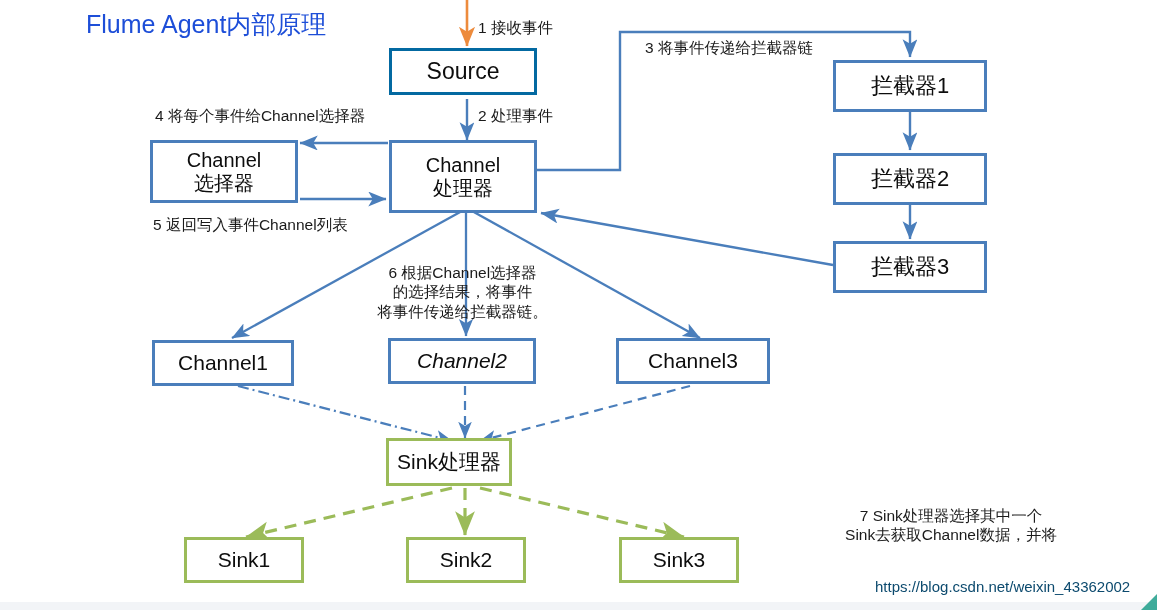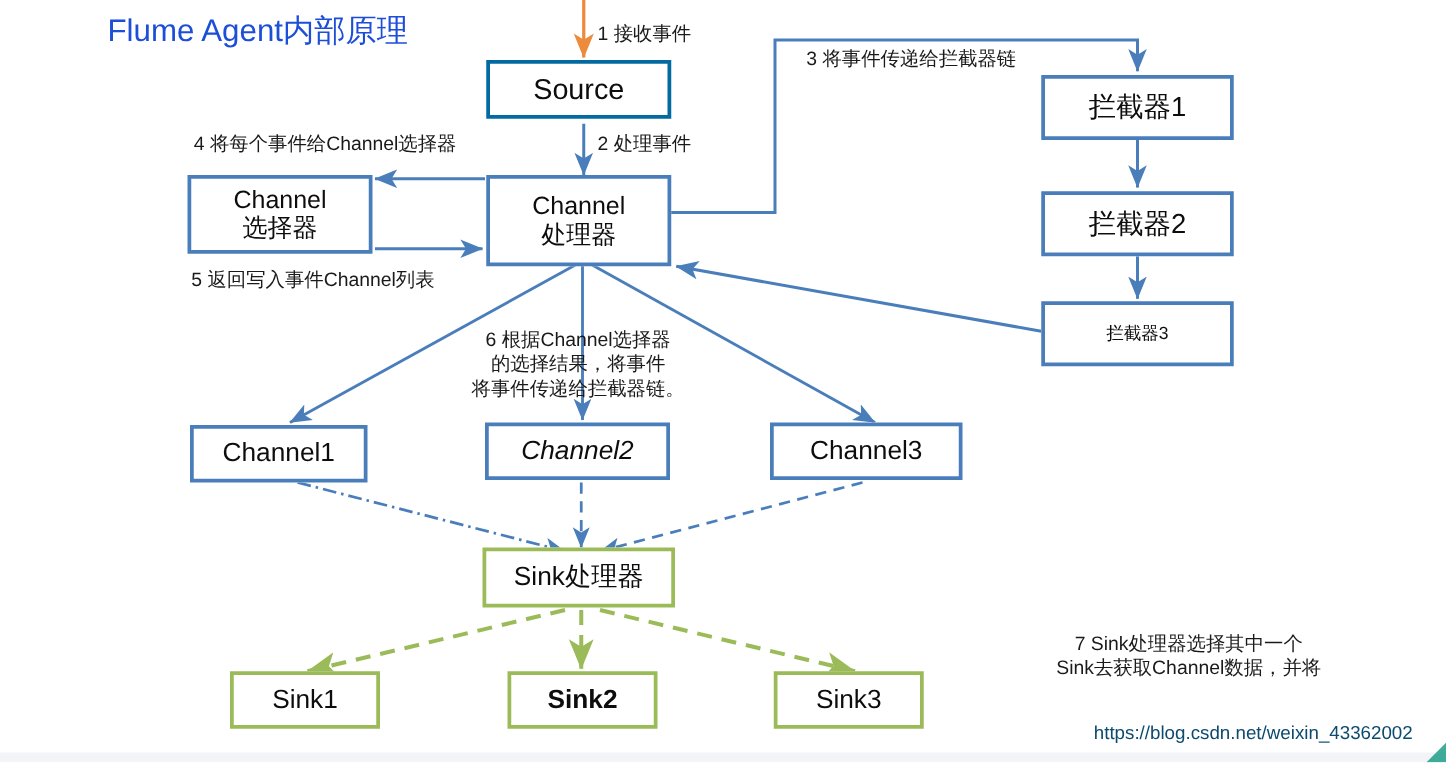--- a/index.html
+++ b/index.html
@@ -152,42 +152,42 @@
     <span class="lbl">Channel</span>
     <span class="lbl">处理器</span>
   </div>
 
   <div class="node blue" style="left:833px; top:60px; width:154px; height:52px; font-size:22px;">
     <span class="lbl">拦截器1</span>
   </div>
   <div class="node blue" style="left:833px; top:153px; width:154px; height:52px; font-size:22px;">
     <span class="lbl">拦截器2</span>
   </div>
-  <div class="node blue" style="left:833px; top:241px; width:154px; height:52px; font-size:14px;align-items:center;">
+  <div class="node blue" style="left:833px; top:241px; width:154px; height:52px; font-size:22px;align-items:center;">
     <span class="lbl">拦截器3</span>
   </div>
 
   <div class="node blue" style="left:152px; top:340px; width:142px; height:46px; font-size:21px;">
     <span class="lbl">Channel1</span>
   </div>
   <div class="node blue" style="left:388px; top:338px; width:148px; height:46px; font-size:21px;font-style:italic;">
     <span class="lbl">Channel2</span>
   </div>
   <div class="node blue" style="left:616px; top:338px; width:154px; height:46px; font-size:21px;">
     <span class="lbl">Channel3</span>
   </div>
 
-  <div class="node green" style="left:386px; top:438px; width:154px; height:48px; font-size:21px;">
+  <div class="node green" style="left:386px; top:438px; width:126px; height:48px; font-size:21px;">
     <span class="lbl">Sink处理器</span>
   </div>
 
   <div class="node green" style="left:184px; top:537px; width:120px; height:46px; font-size:21px;">
     <span class="lbl">Sink1</span>
   </div>
-  <div class="node green" style="left:406px; top:537px; width:120px; height:46px; font-size:21px;font-weight:bold;">
+  <div class="node green" style="left:406px; top:537px; width:120px; height:46px; font-size:21px;">
     <span class="lbl">Sink2</span>
   </div>
   <div class="node green" style="left:619px; top:537px; width:120px; height:46px; font-size:21px;">
     <span class="lbl">Sink3</span>
   </div>
 
   <div class="anno" style="left:478px; top:18px;">1 接收事件</div>
   <div class="anno" style="left:478px; top:106px;">2 处理事件</div>
   <div class="anno" style="left:645px; top:38px;">3 将事件传递给拦截器链</div>
   <div class="anno" style="left:155px; top:106px;">4 将每个事件给Channel选择器</div>

